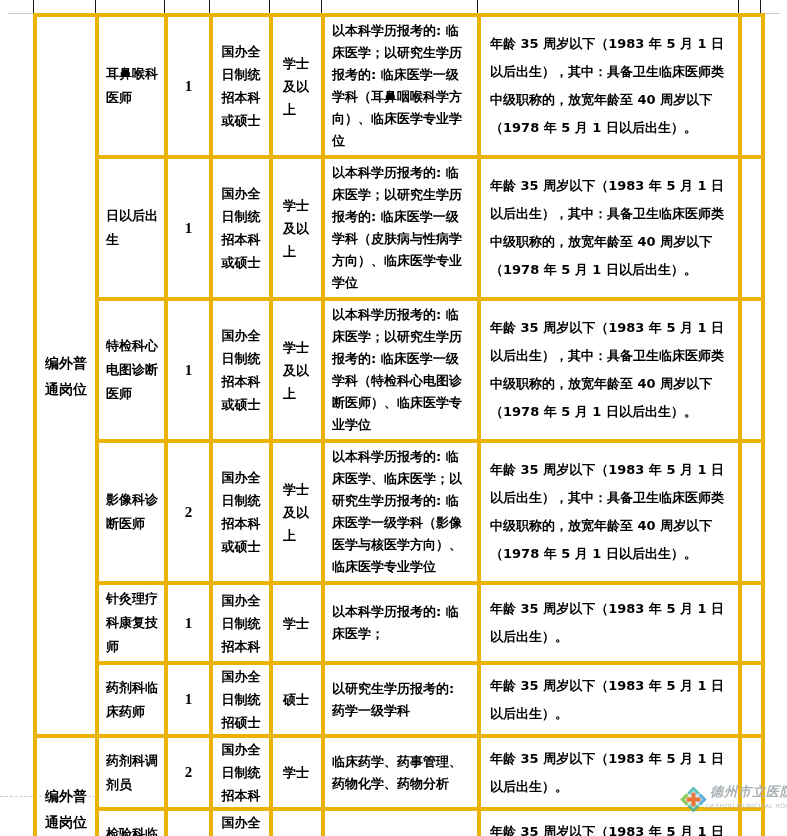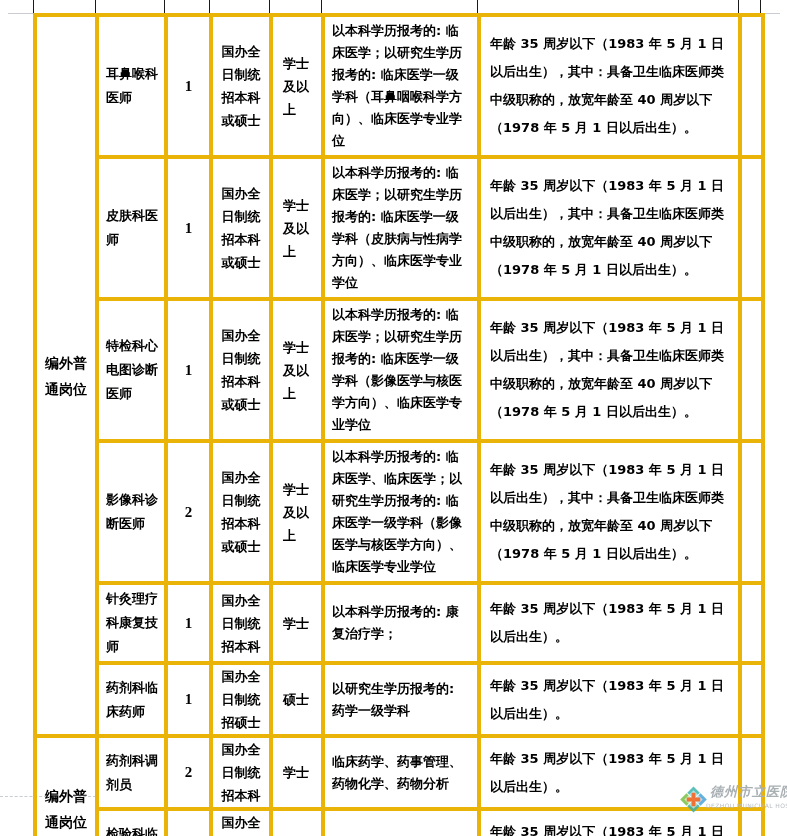--- a/index.html
+++ b/index.html
@@ -86,55 +86,55 @@
     <td class="pos">耳鼻喉科医师</td>
     <td class="cnt">1</td>
     <td class="edu">国办全日制统招本科或硕士</td>
     <td class="deg">学士及以上</td>
     <td class="maj">以本科学历报考的: 临床医学；以研究生学历报考的: 临床医学一级学科（耳鼻咽喉科学方向）、临床医学专业学位</td>
     <td class="age">年龄 35 周岁以下（1983 年 5 月 1 日以后出生），其中：具备卫生临床医师类中级职称的，放宽年龄至 40 周岁以下（1978 年 5 月 1 日以后出生）。</td>
     <td class="tail"></td>
   </tr>
 
   <tr class="r2">
-    <td class="pos">皮肤科医师</td>
+    <td class="pos">日以后出生</td>
     <td class="cnt">1</td>
     <td class="edu">国办全日制统招本科或硕士</td>
     <td class="deg">学士及以上</td>
     <td class="maj">以本科学历报考的: 临床医学；以研究生学历报考的: 临床医学一级学科（皮肤病与性病学方向）、临床医学专业学位</td>
     <td class="age">年龄 35 周岁以下（1983 年 5 月 1 日以后出生），其中：具备卫生临床医师类中级职称的，放宽年龄至 40 周岁以下（1978 年 5 月 1 日以后出生）。</td>
     <td class="tail"></td>
   </tr>
 
   <tr class="r3">
     <td class="pos">特检科心电图诊断医师</td>
     <td class="cnt">1</td>
     <td class="edu">国办全日制统招本科或硕士</td>
     <td class="deg">学士及以上</td>
-    <td class="maj">以本科学历报考的: 临床医学；以研究生学历报考的: 临床医学一级学科（影像医学与核医学方向）、临床医学专业学位</td>
+    <td class="maj">以本科学历报考的: 临床医学；以研究生学历报考的: 临床医学一级学科（特检科心电图诊断医师）、临床医学专业学位</td>
     <td class="age">年龄 35 周岁以下（1983 年 5 月 1 日以后出生），其中：具备卫生临床医师类中级职称的，放宽年龄至 40 周岁以下（1978 年 5 月 1 日以后出生）。</td>
     <td class="tail"></td>
   </tr>
 
   <tr class="r4">
     <td class="pos">影像科诊断医师</td>
     <td class="cnt">2</td>
     <td class="edu">国办全日制统招本科或硕士</td>
     <td class="deg">学士及以上</td>
     <td class="maj">以本科学历报考的: 临床医学、临床医学；以研究生学历报考的: 临床医学一级学科（影像医学与核医学方向）、临床医学专业学位</td>
     <td class="age">年龄 35 周岁以下（1983 年 5 月 1 日以后出生），其中：具备卫生临床医师类中级职称的，放宽年龄至 40 周岁以下（1978 年 5 月 1 日以后出生）。</td>
     <td class="tail"></td>
   </tr>
 
   <tr class="r5">
     <td class="pos">针灸理疗科康复技师</td>
     <td class="cnt">1</td>
     <td class="edu">国办全日制统招本科</td>
     <td class="deg">学士</td>
-    <td class="maj">以本科学历报考的: 康复治疗学；</td>
+    <td class="maj">以本科学历报考的: 临床医学；</td>
     <td class="age">年龄 35 周岁以下（1983 年 5 月 1 日以后出生）。</td>
     <td class="tail"></td>
   </tr>
 
   <tr class="r6">
     <td class="pos">药剂科临床药师</td>
     <td class="cnt">1</td>
     <td class="edu">国办全日制统招硕士</td>
     <td class="deg">硕士</td>
     <td class="maj">以研究生学历报考的: 药学一级学科</td>

